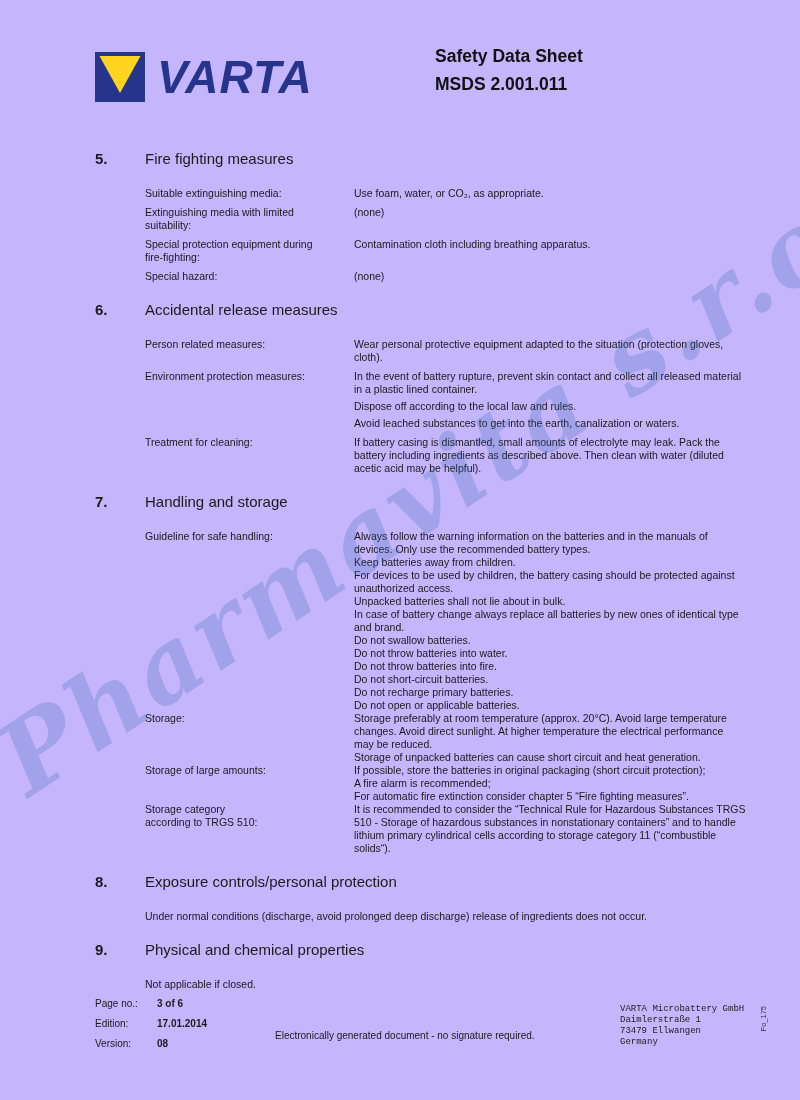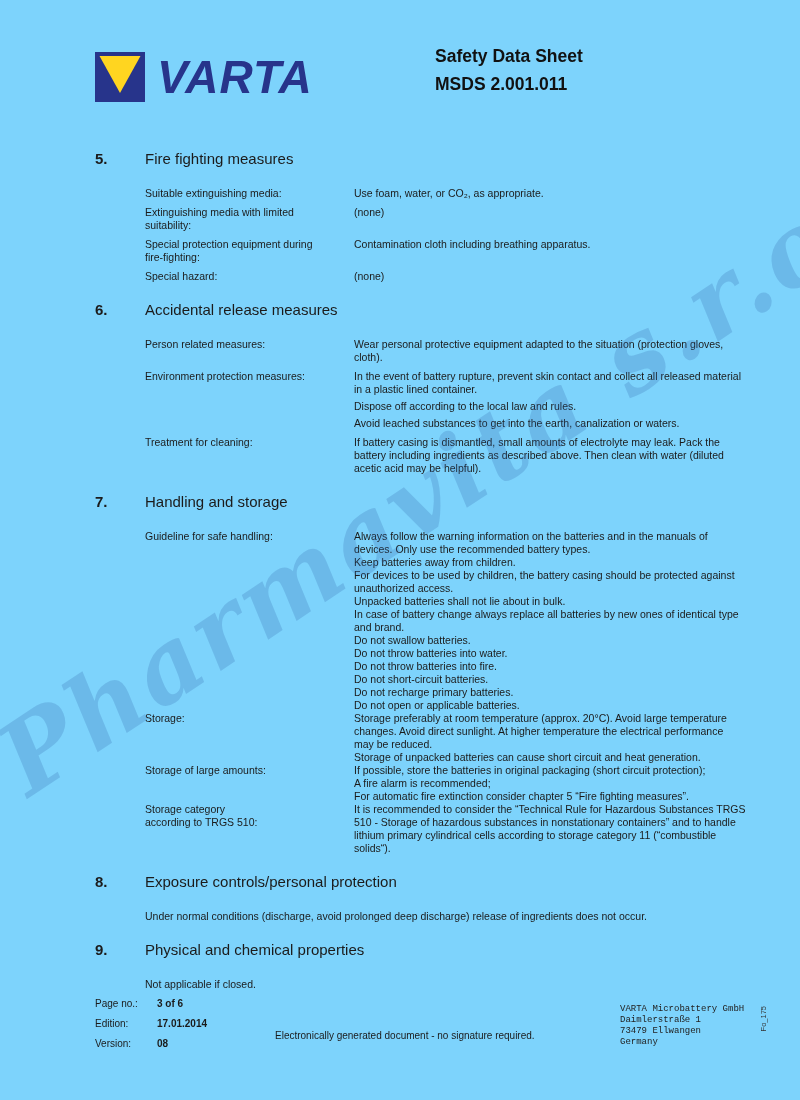--- a/index.html
+++ b/index.html
@@ -1,18 +1,18 @@
 <!DOCTYPE html>
 <html><head>
 <meta charset="utf-8">
 <style>
   html,body { margin:0; padding:0; background:#ffffff; }
   .page {
     position:relative; width:800px; height:1100px; margin:0 auto;
-    background:#7dd3fc; overflow:hidden;
+    background:#c4b5fd; overflow:hidden;
     font-family:"Liberation Sans","DejaVu Sans",sans-serif; color:#1b1b1b;
   }
   
   .logo { position:absolute; left:95px; top:52px; display:flex; align-items:center; }
   .emblem { width:50px; height:50px; display:block; }
   .wordmark {
     font-size:46px; font-weight:bold; font-style:italic; color:#27348B;
     letter-spacing:1px; margin-left:12px; line-height:50px;
   }
   .doc-title { position:absolute; left:435px; top:42px; font-size:17.5px; font-weight:bold; line-height:28px; color:#111; }

